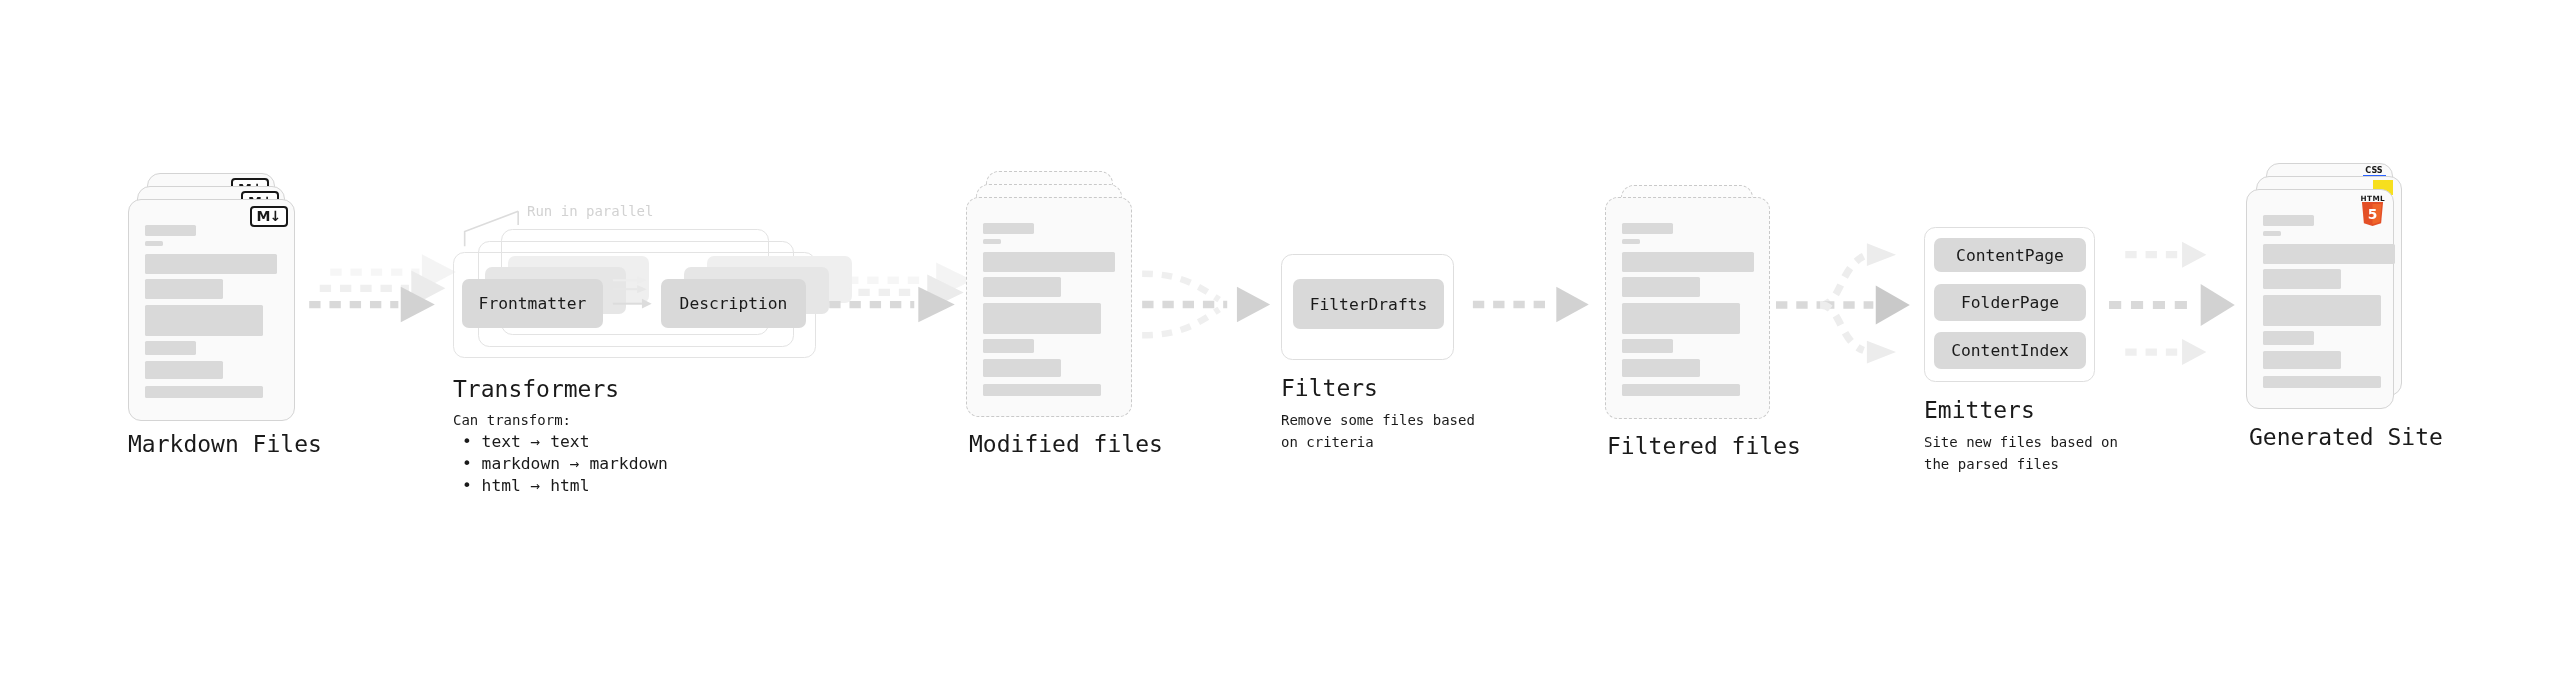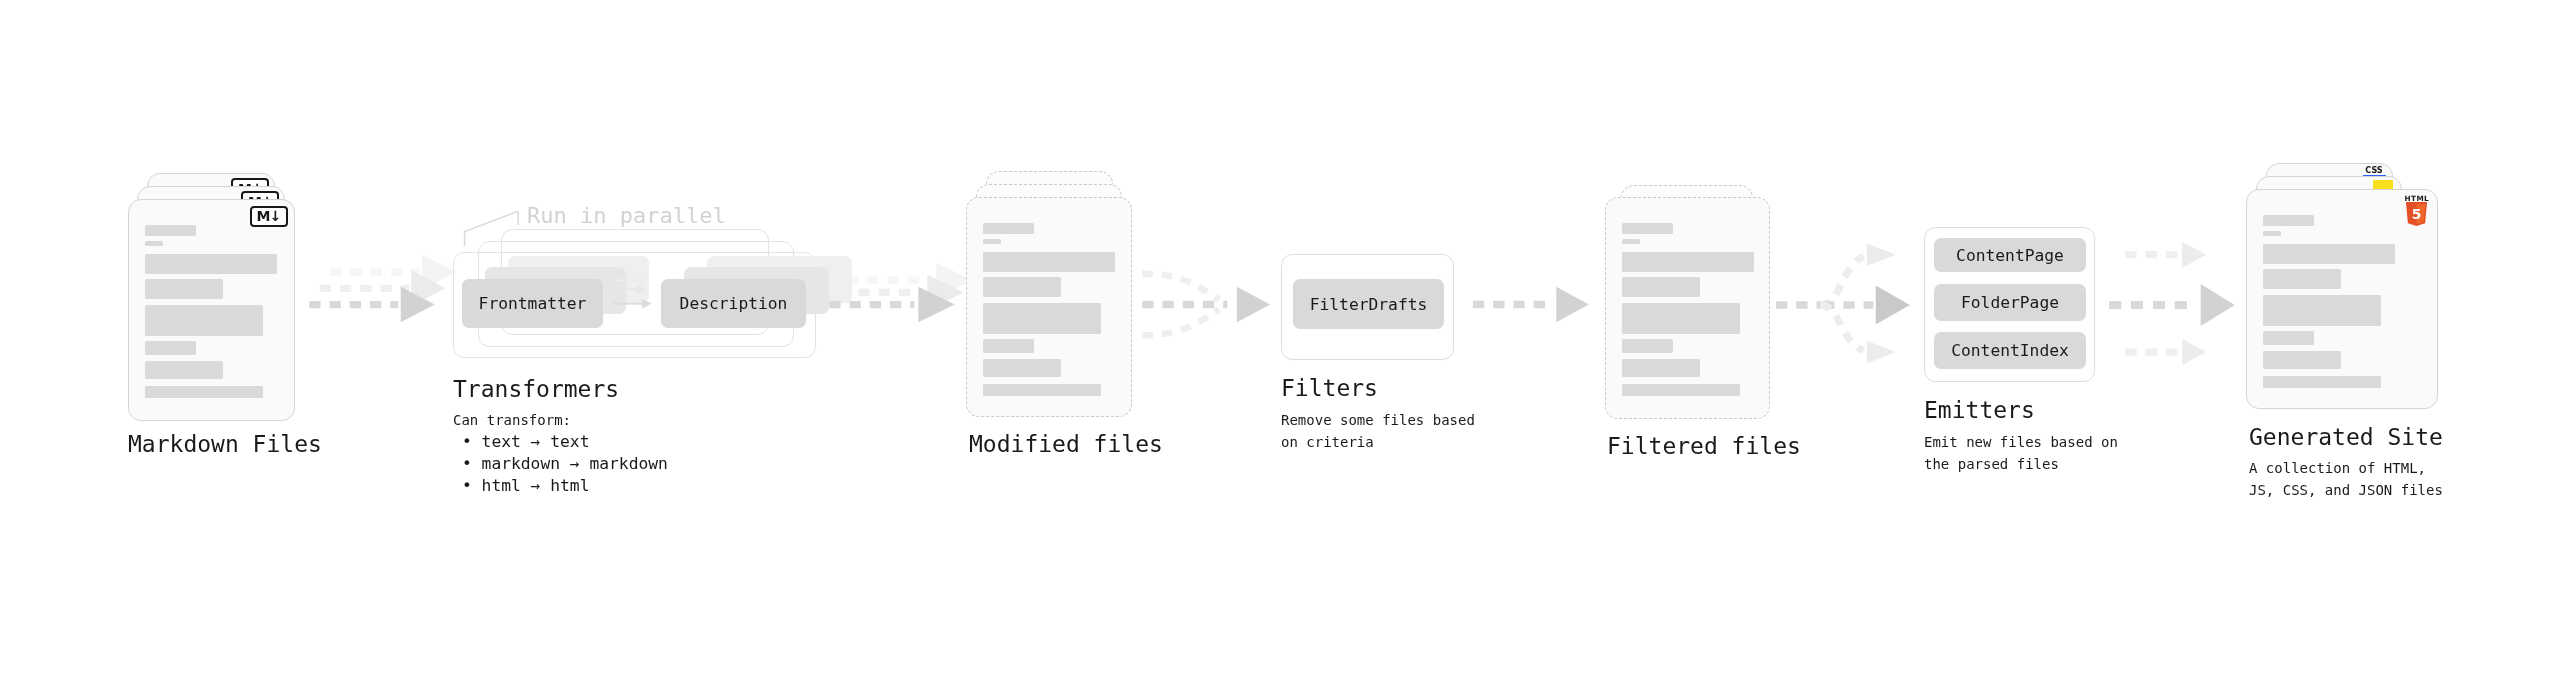--- a/index.html
+++ b/index.html
@@ -31,21 +31,21 @@
   .outline-box.opaque{background:#ffffff;}
 
   
   .pill{position:absolute;background:#d9d9d9;border-radius:7px;display:flex;align-items:center;
         justify-content:center;font-size:16.3px;color:#1a1a1a;box-sizing:border-box;}
   .pill.ghost1{background:#e6e6e6;}
   .pill.ghost2{background:#efefef;}
 
   .stage-title{position:absolute;font-size:23px;line-height:28px;color:#1a1a1a;white-space:pre;}
   .stage-desc{position:absolute;font-size:14px;line-height:22px;color:#1a1a1a;white-space:pre-line;}
-  .note-text{position:absolute;font-size:22px;color:#d2d2d2;white-space:pre;}
+  .note-text{position:absolute;font-size:14px;color:#d2d2d2;white-space:pre;}
   .bullets{position:absolute;font-size:16.3px;line-height:22px;color:#1a1a1a;white-space:pre;}
 
   .arrow-svg{position:absolute;overflow:visible;}
 
   
   .css-badge{position:absolute;width:23px;text-align:center;font-size:8.1px;font-weight:bold;color:#181818;
              border-bottom:3.3px solid #2962ff;line-height:9px;
              font-family:"DejaVu Sans","Liberation Sans",sans-serif;}
   .js-badge{position:absolute;width:19.5px;height:14.6px;background:#f7df1e;}
   .html5-logo{position:absolute;width:24.4px;text-align:center;
@@ -205,40 +205,40 @@
     <polygon points="123,66 165,90 123,114" fill="#c9c9c9"></polygon>
     <path d="M 55 90 C 80 90, 78 135, 108 146" fill="none" stroke="#ededed" stroke-width="9" stroke-dasharray="13 11"></path>
     <polygon points="112,134 148,148 112,162" fill="#ececec"></polygon>
   </svg>
 
   <div class="outline-box opaque" style="left:1924px;top:227px;width:171px;height:155px;border-color:#dedede;"></div>
   <div class="pill" style="left:1934px;top:238px;width:152px;height:34px;">ContentPage</div>
   <div class="pill" style="left:1934px;top:284px;width:152px;height:37px;text-align:center;">FolderPage</div>
   <div class="pill" style="left:1934px;top:332px;width:152px;height:37px;">ContentIndex</div>
   <div class="stage-title" style="left:1924px;top:396px;">Emitters</div>
-  <div class="stage-desc" style="left:1924px;top:431px;">Emit new files based on
+  <div class="stage-desc" style="left:1924px;top:431px;">Site new files based on
 the parsed files</div>
 
   <svg class="arrow-svg" style="left:2105px;top:232px;" width="146" height="146" viewBox="0 0 180 180">
     <line x1="25" y1="28" x2="90" y2="28" stroke="#efefef" stroke-width="9" stroke-dasharray="14 11"></line>
     <polygon points="95,12 125,28 95,44" fill="#ececec"></polygon>
     <line x1="5" y1="90" x2="112" y2="90" stroke="#d9d9d9" stroke-width="10" stroke-dasharray="15 12"></line>
     <polygon points="118,64 160,90 118,116" fill="#d2d2d2"></polygon>
     <line x1="25" y1="148" x2="90" y2="148" stroke="#efefef" stroke-width="9" stroke-dasharray="14 11"></line>
     <polygon points="95,132 125,148 95,164" fill="#ececec"></polygon>
   </svg>
 
   <div>
     <div class="card" style="left:2266px;top:163px;width:127px;height:220px;z-index:1;">
       <div class="css-badge" style="right:6.5px;top:2.4px;">CSS</div>
     </div>
     <div class="card" style="left:2256px;top:176px;width:146px;height:220px;z-index:2;">
       <div class="js-badge" style="right:8.1px;top:3.3px;"></div>
     </div>
-    <div class="card" style="left:2246px;top:189px;width:192px;height:220px;z-index:3;">
+    <div class="card" style="left:2246px;top:189px;width:148px;height:220px;z-index:3;">
       <div class="html5-logo" style="right:8.1px;top:4.9px;">
         <div class="word">HTML</div>
         <svg width="23" height="26" viewBox="0 0 28 32">
           <polygon points="1,0 27,0 24.6,26 14,29.5 3.4,26" fill="#e34f26"></polygon>
           <polygon points="14,2.5 14,27.5 23,24.5 25,2.5" fill="#ef652a"></polygon>
           <text x="14" y="21" text-anchor="middle" font-size="17" font-weight="bold" fill="#ffffff" font-family="DejaVu Sans, Liberation Sans, sans-serif">5</text>
         </svg>
       </div>
       <div class="body">
         <div class="sk"></div>
@@ -246,17 +246,15 @@
         <div class="sk"></div>
           <div class="sk"></div>
         <div class="sk"></div>
           <div class="sk"></div>
         <div class="sk"></div>
           <div class="sk"></div>
       </div>
     </div>
   </div>
   <div class="stage-title" style="left:2249px;top:423px;">Generated Site</div>
-  <div class="stage-desc" style="left:2249px;top:457px;">A collection of HTML,
-JS, CSS, and JSON files</div>
 
 </div>
 
 
 </body></html>

